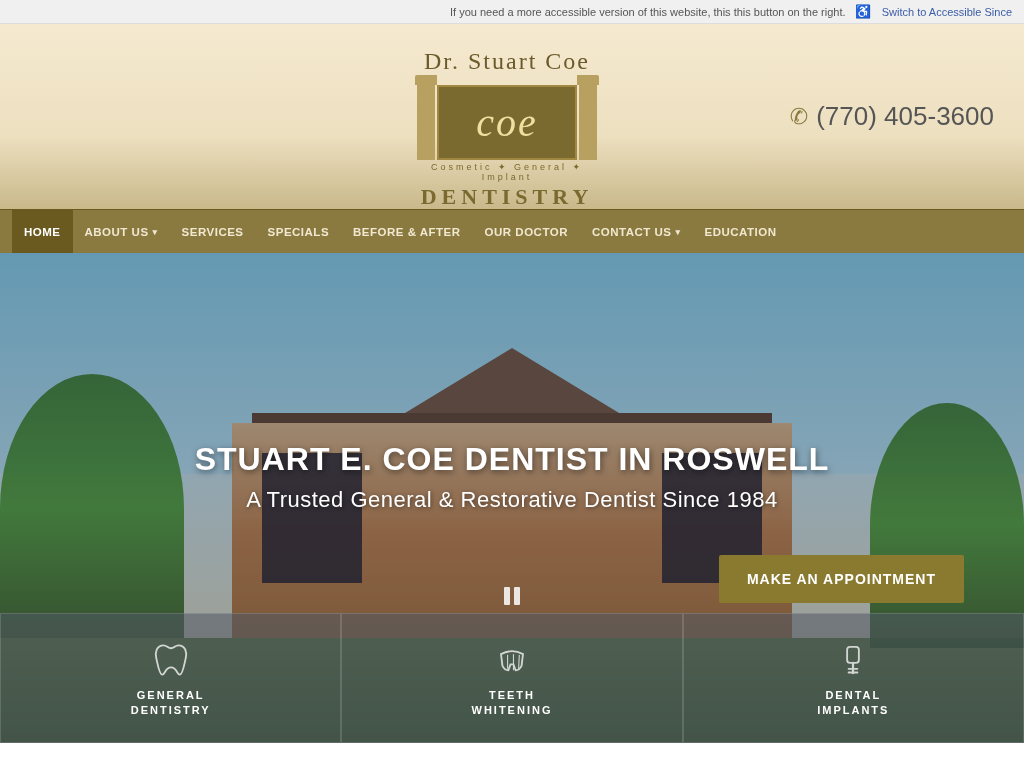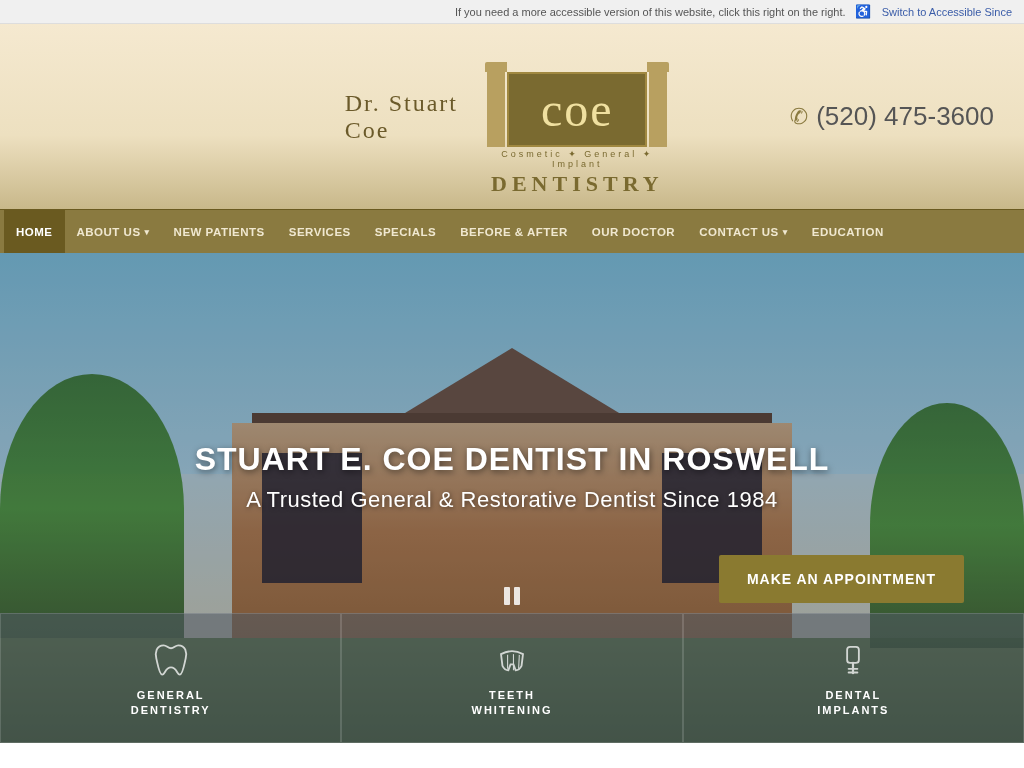--- a/index.html
+++ b/index.html
@@ -32,21 +32,21 @@
     .header {
       background: linear-gradient(to bottom, #f5e9d0 0%, #ede0c0 60%, #c8b88a 100%);
       display: flex;
       align-items: center;
       justify-content: space-between;
       padding: 10px 30px 10px 20px;
       height: 185px;
     }
     .logo-area {
       display: flex;
-      flex-direction: row;
+      flex-direction: column;
       align-items: center;
       flex: 1;
       justify-content: space-between;
     }
     .logo-name {
       font-size: 24px;
       color: #6b5a2a;
       font-family: 'Times New Roman', serif;
       letter-spacing: 2px;
       font-weight: normal;
@@ -70,21 +70,22 @@
       border: 2px solid #a08840;
       width: 140px;
       height: 75px;
       display: flex;
       align-items: center;
       justify-content: center;
       position: relative;
     }
     .logo-coe-text {
       color: #f0e0a0;
-      font-size: 48px;
+      font-size: 40px;
+      font-style: italic;
       letter-spacing: 2px;
       font-family: 'Times New Roman', serif;
     }
     .logo-subtitle {
       font-size: 9px;
       color: #7a6a30;
       letter-spacing: 3px;
       text-align: center;
       margin-top: 2px;
     }
@@ -124,21 +125,21 @@
       align-items: center;
       gap: 8px;
     }
     .phone-icon { color: #8a7a40; font-size: 22px; }
 
     
     .nav {
       background: #8a7a40;
       display: flex;
       align-items: center;
-      padding: 4px;
+      padding: 12px;
       height: 44px;
       border-top: 1px solid #6a5a20;
     }
     .nav-item {
       color: #f0e8d0;
       font-size: 11.5px;
       font-weight: bold;
       letter-spacing: 0.5px;
       padding: 0 12px;
       height: 44px;
@@ -278,21 +279,21 @@
       line-height: 1.4;
     }
 
     
     .svc-svg { width: 44px; height: 44px; opacity: 0.75; }
   </style>
 </head>
 <body>
 
 <div class="access-bar">
-  <span class="access-bar-text">If you need a more accessible version of this website, click this right on the right.</span>
+  <span class="access-bar-text">If you need a more accessible version of this website, this this button on the right.</span>
   <span class="access-icon">♿</span>
   <a class="access-link">
     <span>Switch to Accessible Since</span>
   </a>
 </div>
 
 <div class="header">
   <div style="flex:1"></div>
   <div class="logo-area">
     <div class="logo-name">Dr. Stuart Coe</div>
@@ -313,35 +314,32 @@
           <div class="column-shape"></div>
         </div>
       </div>
       <div class="logo-subtitle">Cosmetic ✦ General ✦ Implant</div>
       <div class="logo-dentistry">DENTISTRY</div>
     </div>
   </div>
   <div class="phone-area" style="flex:1;">
     <div class="phone-number">
       <span class="phone-icon">✆</span>
-      <span>(520) 475-3600</span>
+      <span>(770) 405-3600</span>
     </div>
   </div>
 </div>
 
 <nav class="nav">
   <div class="nav-item active">
     <span>HOME</span>
   </div>
   <div class="nav-item">
     <span>ABOUT US</span>
     <span class="arrow">▾</span>
-  </div>
-  <div class="nav-item">
-    <span>NEW PATIENTS</span>
   </div>
   <div class="nav-item">
     <span>SERVICES</span>
   </div>
   <div class="nav-item">
     <span>SPECIALS</span>
   </div>
   <div class="nav-item">
     <span>BEFORE &amp; AFTER</span>
   </div>

